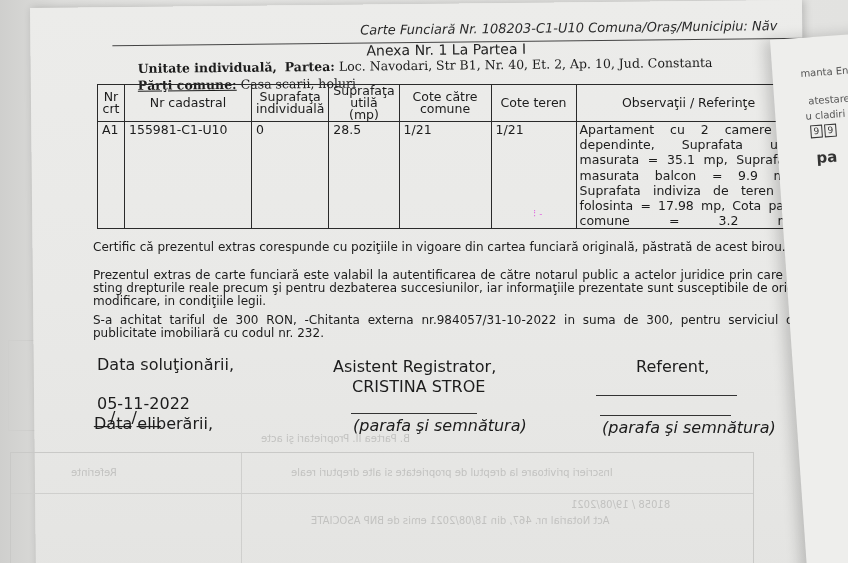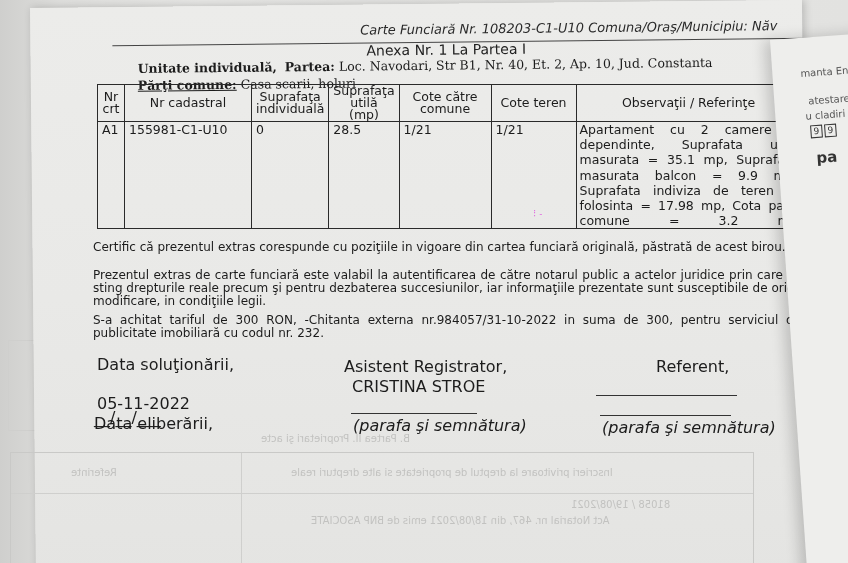--- a/index.html
+++ b/index.html
@@ -130,26 +130,26 @@
 
 <div class="para p1">Certific că prezentul extras corespunde  cu poziţiile in vigoare din cartea funciară originală, păstrată de acest birou.</div>
 <div class="para p2">Prezentul extras de carte funciară este valabil la autentificarea de către notarul public a actelor juridice prin care se sting drepturile reale precum şi pentru dezbaterea succesiunilor, iar informaţiile prezentate sunt susceptibile de orice modificare, in condiţiile legii.</div>
 <div class="para p3">S-a achitat tariful de 300 RON, -Chitanta externa nr.984057/31-10-2022 in suma de 300, pentru serviciul de publicitate imobiliară cu codul nr. 232.</div>
 
 <div class="sig" style="left:97px; top:355px;">Data soluţionării,</div>
 <div class="sig" style="left:97px; top:394px;">05-11-2022</div>
 <div class="sig" style="left:94px; top:414px;">Data eliberării,</div>
 <div class="sig" style="left:94px; top:408px;">__/__/___</div>
 
-<div class="sig" style="left:344px; top:357px;text-align:center;">Asistent Registrator,</div>
+<div class="sig" style="left:333px; top:357px;text-align:center;">Asistent Registrator,</div>
 <div class="sig" style="left:352px; top:377px;">CRISTINA STROE</div>
 <div class="sigline" style="left:351px; top:413px; width:126px;"></div>
 <div class="sig italic" style="left:353px; top:416px;">(parafa şi semnătura)</div>
 
-<div class="sig" style="left:636px; top:357px;margin-left:20px;">Referent,</div>
+<div class="sig" style="left:636px; top:357px;">Referent,</div>
 <div class="sigline" style="left:596px; top:395px; width:141px;"></div>
 <div class="sigline" style="left:600px; top:415px; width:131px;"></div>
 <div class="sig italic" style="left:602px; top:418px;">(parafa şi semnătura)</div>
 
 <div class="ghost">
   <div class="g1">B. Partea II. Proprietari şi acte</div>
   <div class="vline"></div>
   <div class="g2">Inscrieri privitoare la dreptul de proprietate si alte drepturi reale</div>
   <div class="g3">Referinte</div>
   <div class="hline"></div>

